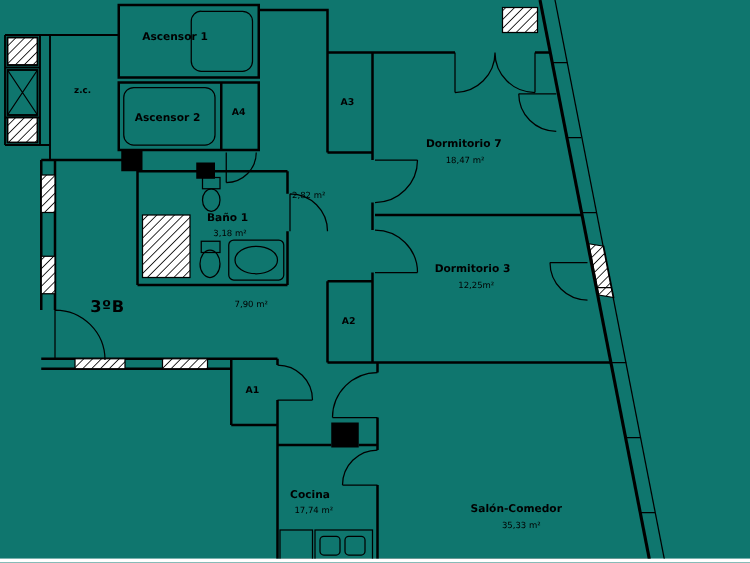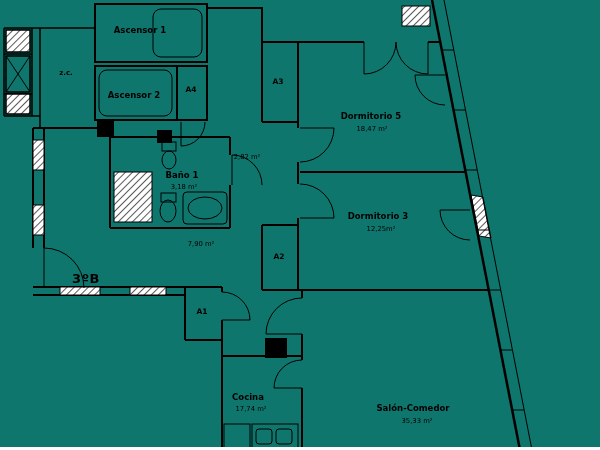--- a/index.html
+++ b/index.html
@@ -16,21 +16,21 @@
     transform:translate(-50%,-50%);
     color:#000;
     white-space:nowrap;
     text-align:center;
     line-height:1;
   }
   .name{font-size:8.5px;font-weight:bold;}
   .small{font-size:7.5px;font-weight:bold;}
   .area{font-size:6.8px;font-weight:normal;}
   .zc{font-size:7px;font-weight:bold;}
-  .unit{font-size:13px;font-weight:bold;letter-spacing:.5px;margin-top:32px;}
+  .unit{font-size:13px;font-weight:bold;letter-spacing:.5px;}
 </style>
 </head>
 <body>
 
 <div class="plan">
 
   <svg width="600" height="450" viewBox="0 0 600 450">
     <defs>
       <pattern id="hatch" patternUnits="userSpaceOnUse" width="5" height="5" patternTransform="rotate(45)">
         <rect width="5" height="5" fill="#ffffff"></rect>
@@ -129,21 +129,21 @@
   </svg>
 
   <div class="lbl name" style="left:140px;top:30px">Ascensor 1</div>
   <div class="lbl name" style="left:134px;top:95px">Ascensor 2</div>
   <div class="lbl zc" style="left:66px;top:73px">z.c.</div>
   <div class="lbl small" style="left:191px;top:90px">A4</div>
   <div class="lbl small" style="left:278px;top:82px">A3</div>
   <div class="lbl small" style="left:279px;top:257px">A2</div>
   <div class="lbl small" style="left:202px;top:312px">A1</div>
 
-  <div class="lbl name" style="left:371px;top:116px">Dormitorio 5</div>
+  <div class="lbl name" style="left:371px;top:116px">Dormitorio 7</div>
   <div class="lbl area" style="left:372px;top:129px">18,47 m²</div>
 
   <div class="lbl name" style="left:378px;top:216px">Dormitorio 3</div>
   <div class="lbl area" style="left:381px;top:229px">12,25m²</div>
 
   <div class="lbl name" style="left:182px;top:175px">Baño 1</div>
   <div class="lbl area" style="left:184px;top:187px">3,18 m²</div>
 
   <div class="lbl area" style="left:247px;top:157px">2,82 m²</div>
   <div class="lbl area" style="left:201px;top:244px">7,90 m²</div>

